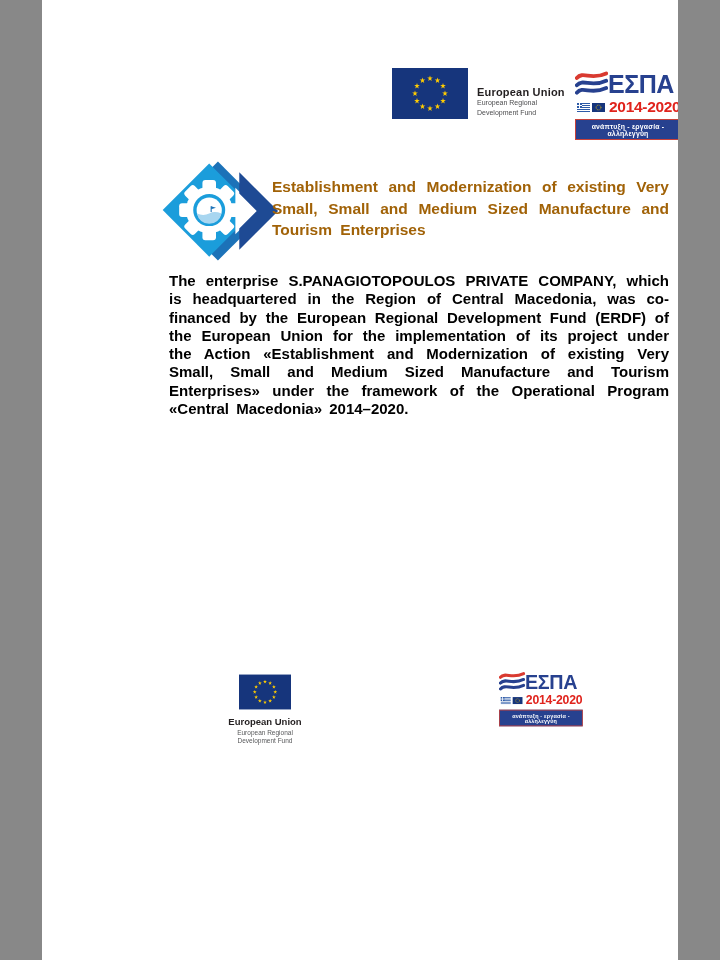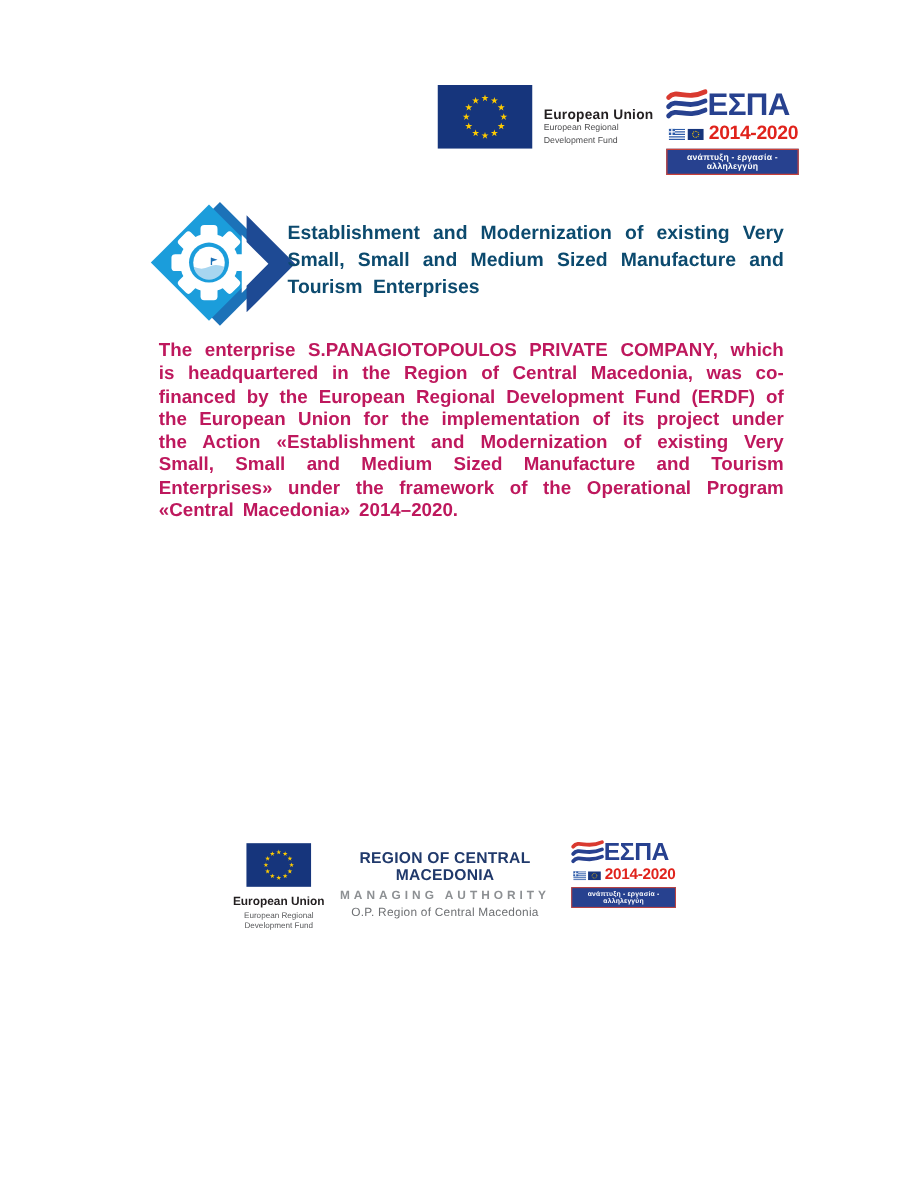--- a/index.html
+++ b/index.html
@@ -1,16 +1,16 @@
 <!DOCTYPE html>
 <html><head>
 <meta charset="utf-8">
 <style>
   html,body{margin:0;padding:0;background:#888;}
-  .page{position:relative;width:720px;height:960px;background:#ffffff;margin:0 auto;
+  .page{position:relative;width:636px;height:960px;background:#ffffff;margin:0 auto;
         font-family:"Liberation Sans","DejaVu Sans",sans-serif;overflow:hidden;}
 
   
   .top-eu{position:absolute;left:350px;top:68px;display:flex;gap:9px;}
   .top-eu .eu-flag{width:76px;height:51px;display:block;}
   .eu-text{margin-top:18px;}
   .eu-name{font-size:11px;font-weight:bold;color:#231f20;letter-spacing:.2px;}
   .eu-sub{font-size:7px;color:#4d4d4f;line-height:8.5px;margin-top:1px;}
 
   
@@ -22,26 +22,26 @@
   .espa-title{font-size:25px;font-weight:bold;color:#27418f;letter-spacing:-.5px;line-height:26px;}
   .espa-row2{display:flex;align-items:center;gap:2px;margin-top:1px;margin-left:2px;}
   .mini-flag{width:13px;height:9px;display:block;}
   .espa-period{font-size:15.5px;font-weight:bold;color:#e0231c;letter-spacing:-.3px;margin-left:2px;}
   .espa-banner{margin-top:3px;background:#27418f;color:#ffffff;font-size:6.9px;font-weight:bold;
                text-align:center;padding:2.5px 0 2px 0;letter-spacing:.2px;border:1px solid #c8413a;}
 
   
   .gear-logo{position:absolute;left:110px;top:158px;width:128px;height:110px;}
   .doc-title{position:absolute;left:230px;top:176px;width:397px;margin:0;
-             font-size:15.5px;line-height:21.5px;font-weight:bold;color:#0c4a6e;
+             font-size:15.5px;line-height:21.5px;font-weight:bold;color:#a16207;
              text-align:justify;word-spacing:4px;}
 
   
   .body-text{position:absolute;left:127px;top:272px;width:500px;
-             font-size:15px;line-height:18.3px;font-weight:bold;color:#be185d;
+             font-size:15px;line-height:18.3px;font-weight:bold;color:#000000;
              text-align:justify;word-spacing:3px;}
   .body-text p{margin:0 0 11px 0;}
 
   
   .footer-eu{position:absolute;left:186px;top:671px;width:74px;text-align:center;}
   .footer-eu .eu-flag{width:52px;height:42px;display:block;margin:0 auto;}
   .eu-name-sm{font-size:9.5px;font-weight:bold;color:#231f20;margin-top:3px;}
   .eu-sub-sm{font-size:6.5px;color:#58595b;line-height:8px;}
   .eu-sub-sm.first{margin-top:2px;}
   .footer-region{position:absolute;left:250px;top:679px;width:212px;text-align:center;}
@@ -156,25 +156,20 @@
 
   <div class="footer-eu">
     <svg class="eu-flag" viewBox="0 0 76 51">
       <use href="#eu-flag-sym"></use>
     </svg>
     <div class="eu-name-sm">European Union</div>
     <div class="eu-sub-sm first">European Regional</div>
     <div class="eu-sub-sm">Development Fund</div>
   </div>
 
-  <div class="footer-region">
-    <div class="region-l1">REGION OF CENTRAL MACEDONIA</div>
-    <div class="region-l2">MANAGING AUTHORITY</div>
-    <div class="region-l3">O.P. Region of Central Macedonia</div>
-  </div>
 
   <div class="espa bottom-pos">
     <div class="espa-row1">
       <svg class="espa-waves" viewBox="0 0 36 28">
         <path d="M2,8 C9,0 17,11 34,3" stroke="#d93a30" stroke-width="4.2" fill="none" stroke-linecap="round"></path>
         <path d="M2,16 C9,8 17,19 34,11" stroke="#27418f" stroke-width="4.2" fill="none" stroke-linecap="round"></path>
         <path d="M2,24 C9,16 17,27 34,19" stroke="#27418f" stroke-width="4.2" fill="none" stroke-linecap="round"></path>
       </svg>
       <span class="espa-title">ΕΣΠΑ</span>
     </div>

